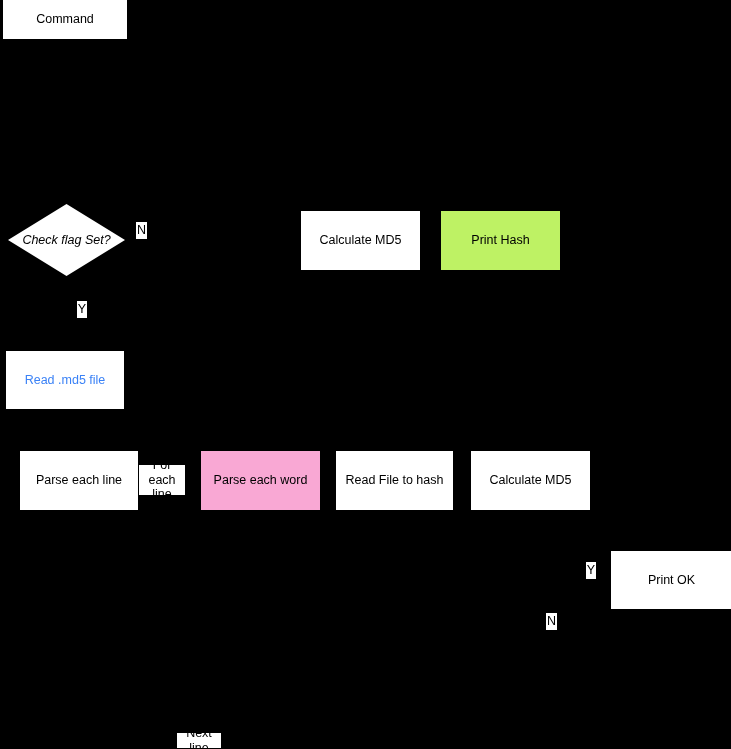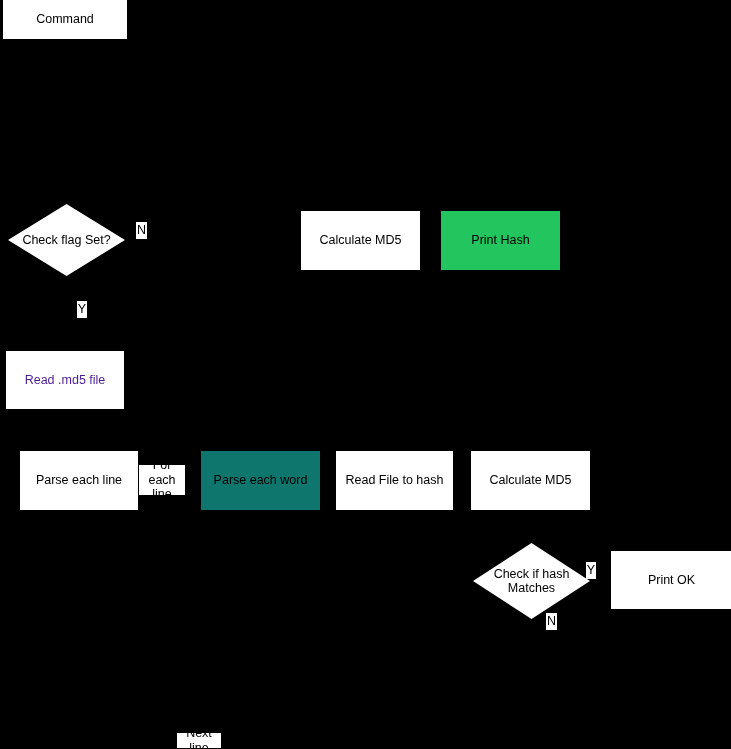--- a/index.html
+++ b/index.html
@@ -35,20 +35,21 @@
   .node-label {
     display: block;
     padding: 0 4px;
     white-space: pre-line;
   }
   
   .node.decision {
     background: #ffffff;
     -webkit-clip-path: polygon(50% 0%, 100% 50%, 50% 100%, 0% 50%);
     clip-path: polygon(50% 0%, 100% 50%, 50% 100%, 0% 50%);
+    font-style: italic;
   }
   
   .edge-label {
     position: absolute;
     box-sizing: border-box;
     background: #ffffff;
     color: #000000;
     font-size: 12.5px;
     line-height: 1.15;
     display: flex;
@@ -94,41 +95,37 @@
 
   <div class="node process" id="n-command" style="left: 2px; top: -1px; width: 126px; height: 41px; background: rgb(255, 255, 255); color: rgb(0, 0, 0);">
     <span class="node-label">Command</span>
   </div>
   <div class="node decision" id="n-check-flag-set" style="left: 8px; top: 204px; width: 117px; height: 72px; background: rgb(255, 255, 255); color: rgb(0, 0, 0);">
     <span class="node-label">Check flag Set?</span>
   </div>
   <div class="node process" id="n-calculate-md5-top" style="left: 300px; top: 210px; width: 121px; height: 61px; background: rgb(255, 255, 255); color: rgb(0, 0, 0);">
     <span class="node-label">Calculate MD5</span>
   </div>
-  <div class="node process" id="n-print-hash" style="left: 440px; top: 210px; width: 121px; height: 61px; background: #22c55e; color: rgb(0, 0, 0);">
+  <div class="node process" id="n-print-hash" style="left: 440px; top: 210px; width: 121px; height: 61px; background: #bef264; color: rgb(0, 0, 0);">
     <span class="node-label">Print Hash</span>
   </div>
-  <div class="node process" id="n-read-md5-file" style="left: 5px; top: 350px; width: 120px; height: 60px; background: rgb(255, 255, 255); color: #4c1d95;">
+  <div class="node process" id="n-read-md5-file" style="left: 5px; top: 350px; width: 120px; height: 60px; background: rgb(255, 255, 255); color: #3b82f6;">
     <span class="node-label">Read .md5 file</span>
   </div>
   <div class="node process" id="n-parse-each-line" style="left: 19px; top: 450px; width: 120px; height: 61px; background: rgb(255, 255, 255); color: rgb(0, 0, 0);">
     <span class="node-label">Parse each line</span>
   </div>
-  <div class="node process" id="n-parse-each-word" style="left: 200px; top: 450px; width: 121px; height: 61px; background: #0f766e; color: rgb(0, 0, 0);">
+  <div class="node process" id="n-parse-each-word" style="left: 200px; top: 450px; width: 121px; height: 61px; background: #f9a8d4; color: rgb(0, 0, 0);">
     <span class="node-label">Parse each word</span>
   </div>
   <div class="node process" id="n-read-file-to-hash" style="left: 335px; top: 450px; width: 119px; height: 61px; background: rgb(255, 255, 255); color: rgb(0, 0, 0);">
     <span class="node-label">Read File to hash</span>
   </div>
   <div class="node process" id="n-calculate-md5-bottom" style="left: 470px; top: 450px; width: 121px; height: 61px; background: rgb(255, 255, 255); color: rgb(0, 0, 0);">
     <span class="node-label">Calculate MD5</span>
-  </div>
-  <div class="node decision" id="n-check-hash-matches" style="left: 473px; top: 543px; width: 117px; height: 76px; background: rgb(255, 255, 255); color: rgb(0, 0, 0);">
-    <span class="node-label">Check if hash
-Matches</span>
   </div>
   <div class="node process" id="n-print-ok" style="left: 610px; top: 550px; width: 123px; height: 60px; background: rgb(255, 255, 255); color: rgb(0, 0, 0);">
     <span class="node-label">Print OK</span>
   </div>
 
   <div class="edge-label" id="l-flag-no" style="left: 136px; top: 222px; width: 11px; height: 17px; background: rgb(255, 255, 255); color: rgb(0, 0, 0);">N</div>
   <div class="edge-label" id="l-flag-yes" style="left: 77px; top: 301px; width: 10px; height: 17px; background: rgb(255, 255, 255); color: rgb(0, 0, 0);">Y</div>
   <div class="edge-label" id="l-for-each-line" style="left: 139px; top: 465px; width: 46px; height: 30px; background: rgb(255, 255, 255); color: rgb(0, 0, 0);">For each
 line</div>
   <div class="edge-label" id="l-hash-yes" style="left: 586px; top: 562px; width: 10px; height: 17px; background: rgb(255, 255, 255); color: rgb(0, 0, 0);">Y</div>

